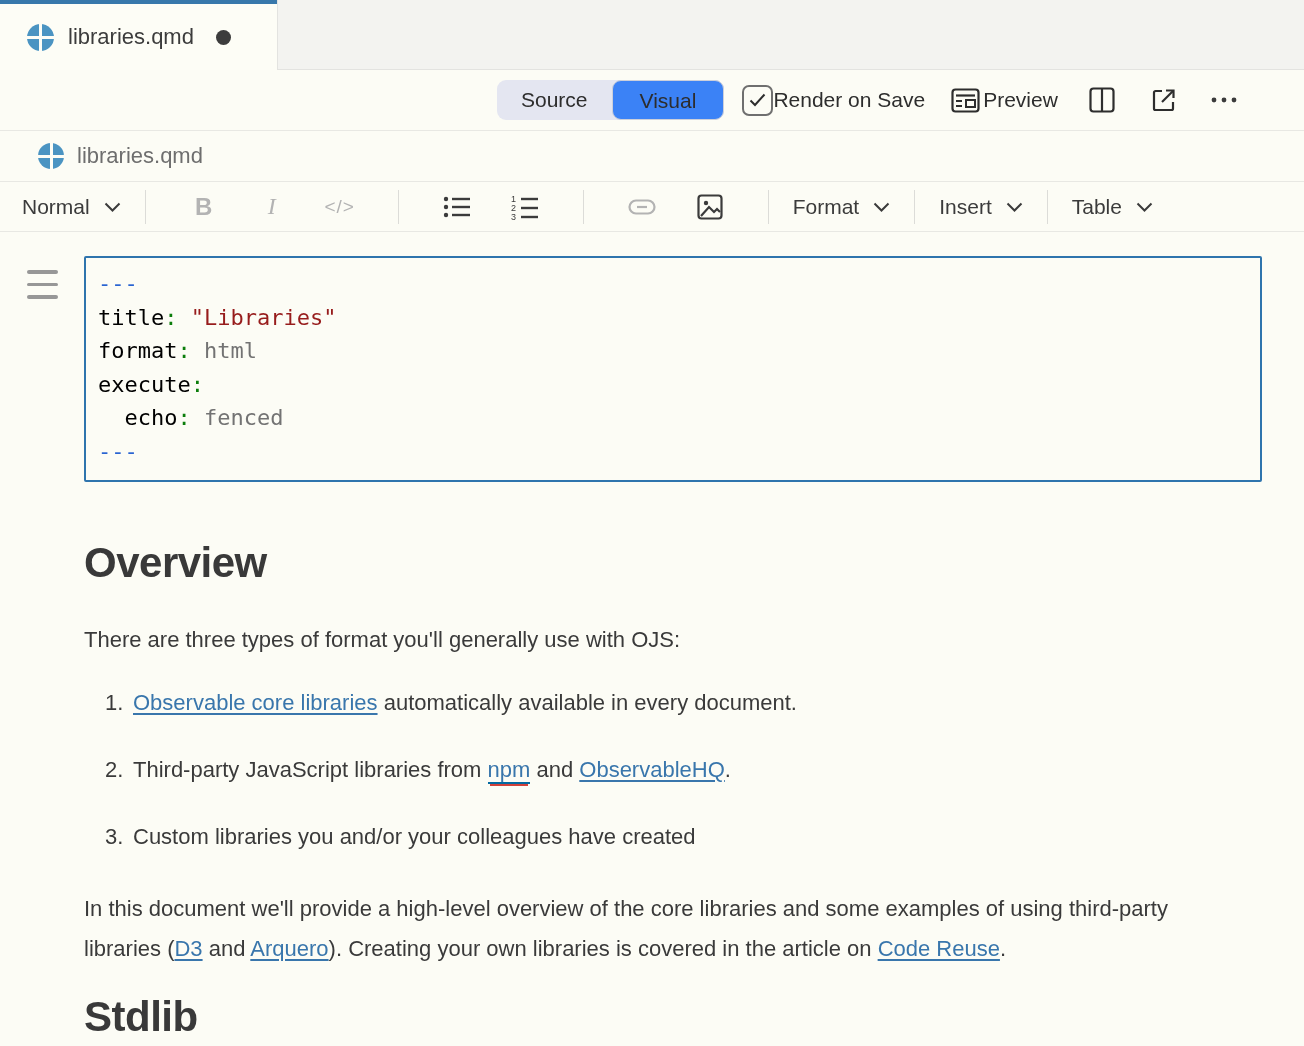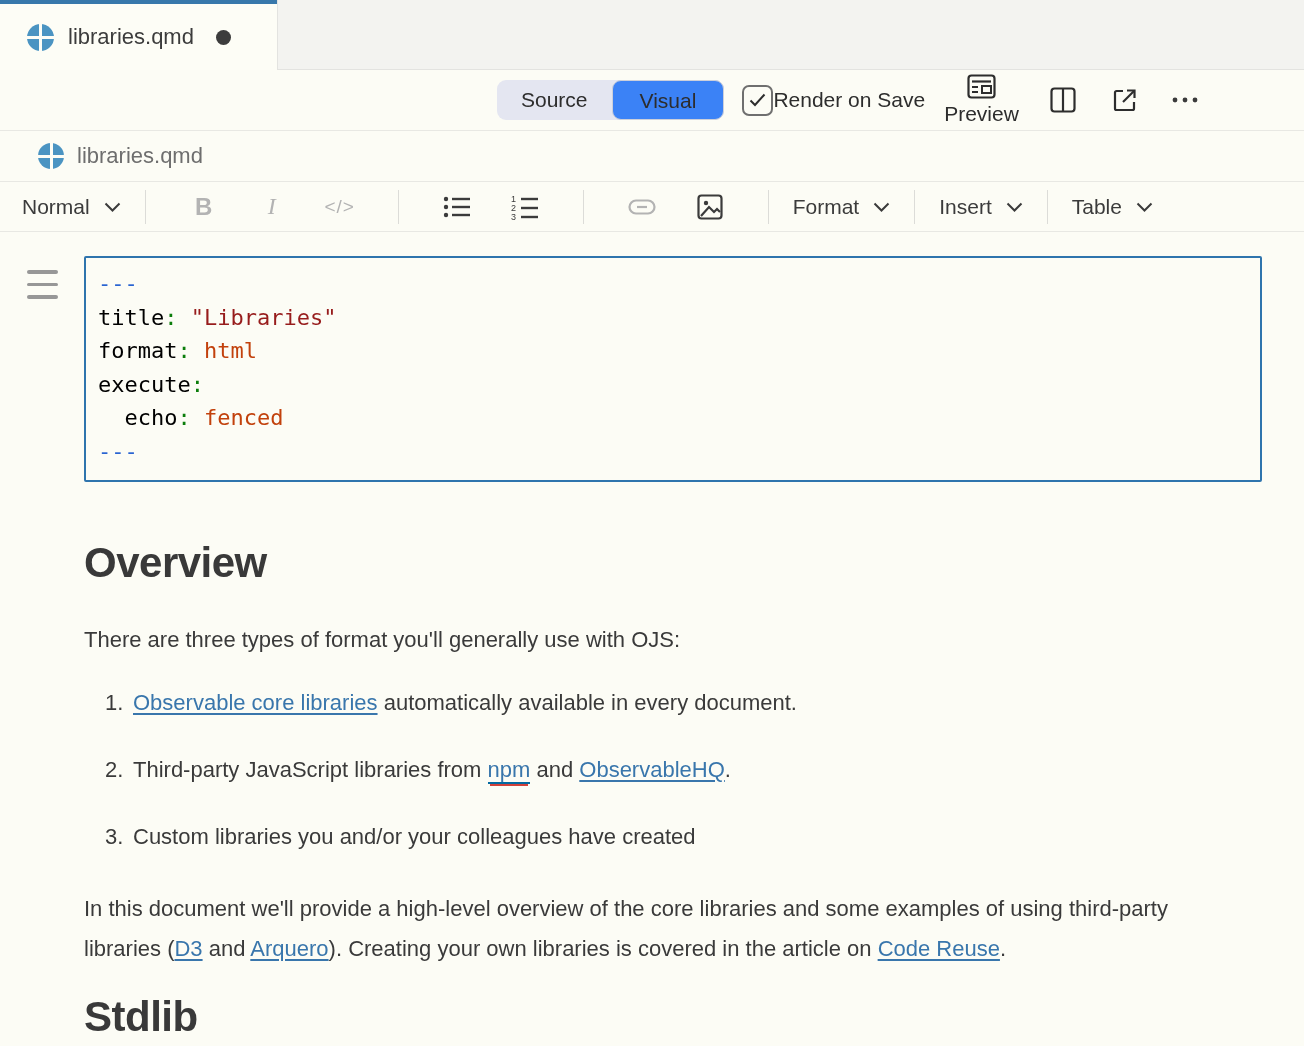--- a/index.html
+++ b/index.html
@@ -18,21 +18,21 @@
   .dirty-dot { width:15px; height:15px; border-radius:50%; background:#3d3d3d; margin-left:22px; }
 
   
   .toolbar { height:61px; display:flex; align-items:center; border-bottom:1px solid #e8e8e3; }
   .seg { margin-left:497px; display:flex; background:#e4e6f1; border-radius:9px; height:40px; align-items:stretch; }
   .seg button { border:none; background:transparent; font:21px "Liberation Sans", sans-serif; color:#2d2d2d; padding:0 24px; border-radius:9px; cursor:pointer; }
   .seg button.active { background:#3b82f6; border:1px solid #cdd0da; padding:8px 27px;text-align:right; }
   .checkbox { width:31px; height:31px; border:2px solid #6f6f6f; border-radius:7px; margin-left:18px; display:flex; align-items:center; justify-content:center; }
   .chk-label { font-size:21px; color:#2d2d2d; }
   .tbtn { display:flex; align-items:center; background:none; border:none; cursor:pointer; color:#2d2d2d; }
-  .preview-btn { margin-left:19px; gap:3px; font:21px "Liberation Sans", sans-serif; color:#2d2d2d;flex-direction:column; }
+  .preview-btn { margin-left:26px; gap:3px; font:21px "Liberation Sans", sans-serif; color:#2d2d2d; }
   .split-btn { margin-left:31px; } .ext-btn { margin-left:36px; } .more-btn { margin-left:33px; }
   .tbtn svg { display:block; }
 
   
   .breadcrumb { height:51px; display:flex; align-items:center; padding-left:38px; border-bottom:1px solid #e8e8e3; }
   .breadcrumb .qicon { width:26px; height:26px; }
   .breadcrumb .qicon::before { left:11.5px; width:3px; height:26px; } .breadcrumb .qicon::after { top:11.5px; height:3px; width:26px; }
   .crumb-text { font-size:22px; color:#6e6e6e; margin-left:13px; }
 
   
@@ -45,21 +45,21 @@
   .i-glyph { font-style:italic; font-family:"Liberation Serif", serif; font-size:24px; }
   .code-glyph { font-size:19px; letter-spacing:1px; }
   .normal-btn { margin-left:22px; }
 
   
   .content { position:relative; padding:24px 42px 0 84px; }
   .drag-handle { position:absolute; left:27px; top:38px; width:31px; cursor:grab; }
   .drag-handle div { height:3.5px; background:#979797; border-radius:2px; margin-bottom:9px; }
 
   .yaml { border:2px solid #2f74ad; border-radius:2px; padding:9px 12px 12px; font-family:"DejaVu Sans Mono", monospace; font-size:22px; line-height:33.5px; white-space:pre; color:#333; }
-  .tok-key { color:#000000; } .tok-colon { color:#0b7d0b; } .tok-string { color:#971c1c; } .tok-delim { color:#2964d2; } .tok-plain { color:#c2410c; }
+  .tok-key { color:#000000; } .tok-colon { color:#0b7d0b; } .tok-string { color:#971c1c; } .tok-delim { color:#2964d2; } .tok-plain { color:#737373; }
 
   h1.doc-h { font-size:42px; font-weight:700; color:#393939; letter-spacing:-0.5px; margin-top:57px; }
   .intro { font-size:22px; margin-top:40px; color:#3a3a3a; }
   ol.doc-list { list-style:none; margin-top:35px; }
   ol.doc-list li { position:relative; padding-left:49px; margin-bottom:37px; font-size:22px; line-height:30px; color:#3a3a3a; }
   ol.doc-list .marker { position:absolute; left:21px; }
   .para { font-size:22px; line-height:40px; margin-top:29px; color:#3a3a3a; max-width:1148px; }
   .seg-link { color:#3976ac; text-decoration:underline; text-underline-offset:3px; cursor:pointer; }
   .seg-link.misspelled { text-decoration:none; border-bottom:2px solid #0369a1; box-shadow:0 4px 0 -2px #d0413a; }
   h1.partial { margin-top:24px; }

